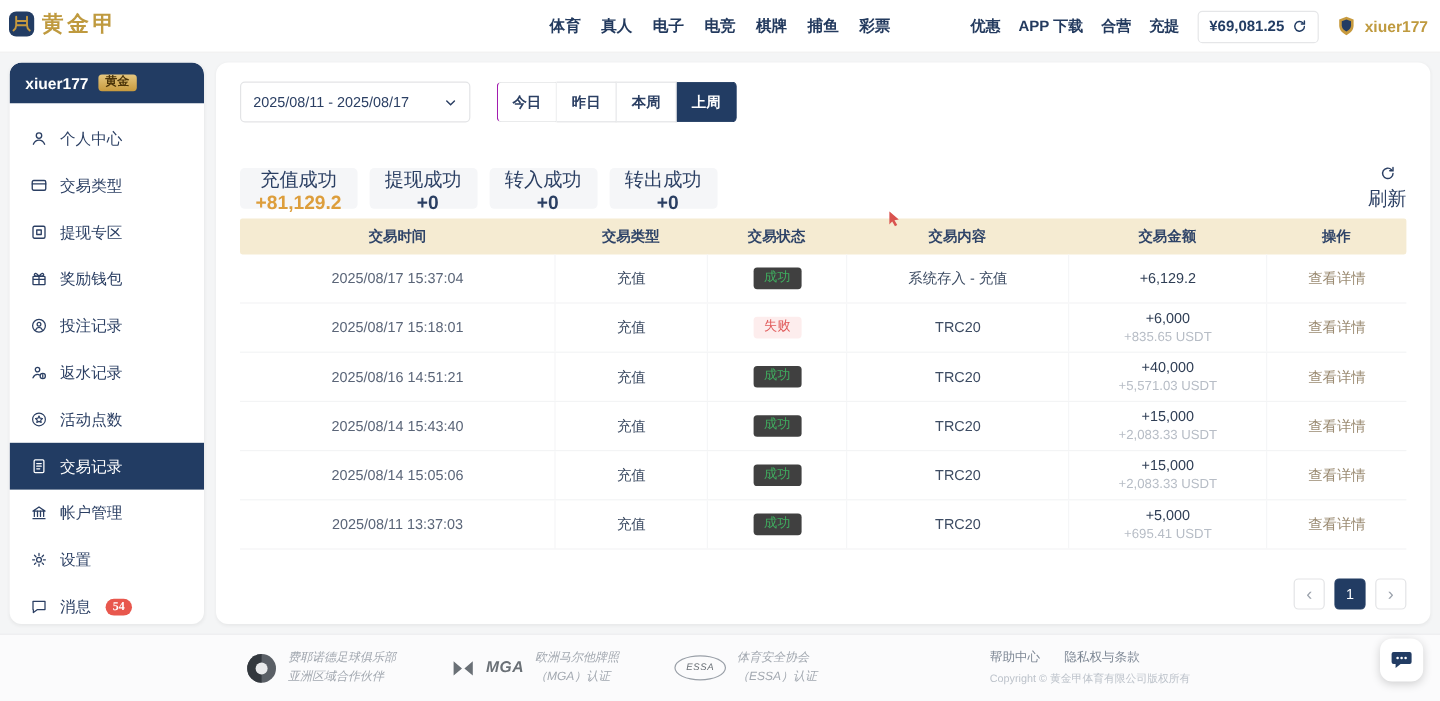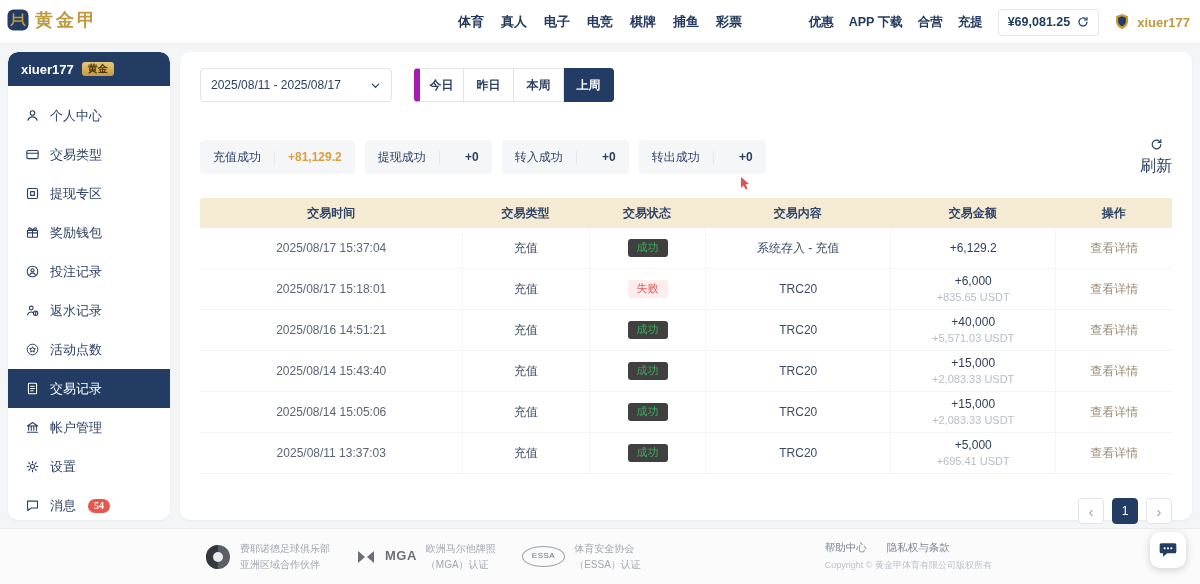--- a/index.html
+++ b/index.html
@@ -43,34 +43,34 @@
     background:#fff; border-radius:10px; box-shadow:0 1px 3px rgba(0,0,0,.05);
     padding:16px 20px; }
   .filter-row { display:flex; align-items:center; }
   .date-select { width:192px; height:34px; border:1px solid #e3e4e6; border-radius:4px;
     display:flex; align-items:center; justify-content:space-between; padding:0 10px;
     font-size:12px; color:#2b3f63; cursor:pointer; background:#fff; }
   .tabs { display:flex; margin-left:22px; }
   .tab { width:50px; height:34px; border:1px solid #e3e4e6; border-left:none;
     display:flex; align-items:center; justify-content:center; font-size:12px; font-weight:bold;
     color:#2b3f63; cursor:pointer; background:#fff; }
-  .tab:first-child { border-left:6px solid #a21caf; border-radius:4px 0 0 4px; }
+  .tab:first-child { border-left:1px solid #a21caf; border-radius:4px 0 0 4px; }
   .tab:last-child { border-radius:0 4px 4px 0; }
   .tab.active { background:#223c63; border-color:#223c63; color:#fff; }
 
   .summary-row { margin-top:38px; display:flex; align-items:center; gap:10px; position:relative; }
   .pill { background:#f5f6f8; border-radius:4px; height:34px; display:flex; align-items:center;
-    padding:0 13px; font-size:12px; color:#2b3f63; }
+    padding:0 13px; font-size:16px; color:#2b3f63;flex-direction:column; }
   .pill .psep { width:1px; height:13px; background:#e4e6e9; margin:0 13px; }
   .pill .val { font-weight:bold; color:#2b3f63; min-width:26px; text-align:right; }
   .pill.first .val { color:#dd9e3c; }
   .refresh-btn { position:absolute; right:0; display:flex; align-items:center; gap:5px;
     font-size:16px; color:#2b3f63; cursor:pointer;flex-direction:column; }
 
-  .data-table { margin-top:24px; font-size:12px; position:relative; }
+  .data-table { margin-top:8px; font-size:12px; position:relative; }
   .thead, .trow { display:grid; grid-template-columns:27% 13% 12% 19% 17% 12%; }
   .thead { background:#f5ebd2; height:30px; align-items:center; text-align:center;
     color:#2f4468; font-weight:bold; border-radius:2px; }
   .trow { border-bottom:1px solid #f3f4f5; height:41px; }
   .trow .c { display:flex; align-items:center; justify-content:center; height:100%;
     color:#3d4c63; border-left:1px solid #f5f6f7; }
   .trow .c:first-child { border-left:none; color:#5a6578; }
   .badge { font-size:11px; padding:2.5px 9px; border-radius:3px; line-height:1.2; }
   .badge.ok { background:#404040; color:#3fae5f;font-family:Liberation Serif, serif; }
   .badge.fail { background:#fdeded; color:#e05a5a; }
@@ -82,21 +82,21 @@
 
   .pagination { margin-top:24px; display:flex; justify-content:flex-end; gap:8px; }
   .pg { width:26px; height:26px; border:1px solid #e3e4e6; border-radius:4px;
     display:flex; align-items:center; justify-content:center; color:#9aa1ab;
     font-size:15px; background:#fff; cursor:pointer; }
   .pg.current { background:#223c63; border-color:#223c63; color:#fff; font-size:12px; }
 
   
   .page-footer { position:absolute; left:0; top:528px; width:1200px; height:56px;
     background:#fbfbfc; border-top:1px solid #ececee; display:flex; align-items:center; }
-  .partners { display:flex; gap:26px; margin-left:205px; align-items:center; }
+  .partners { display:flex; gap:46px; margin-left:205px; align-items:center;font-style:italic; }
   .partner { display:flex; gap:9px; align-items:center; font-size:10px; color:#a2a8b0; line-height:1.6; }
   .mga-text { font-size:13px; font-weight:bold; color:#6a7076; letter-spacing:.5px; }
   .essa-oval { border:1px solid #9aa0a8; border-radius:50%; padding:3px 9px;
     font-size:8px; color:#6a7076; letter-spacing:.5px; }
   .foot-right { margin-left:auto; margin-right:208px; }
   .foot-links { display:flex; gap:20px; font-size:10.5px; color:#7d8794; }
   .foot-links span { cursor:pointer; }
   .copyright { margin-top:4px; font-size:9px; color:#bcc2ca; }
 
   .chat-fab { position:absolute; right:14px; bottom:16px; width:36px; height:36px;

